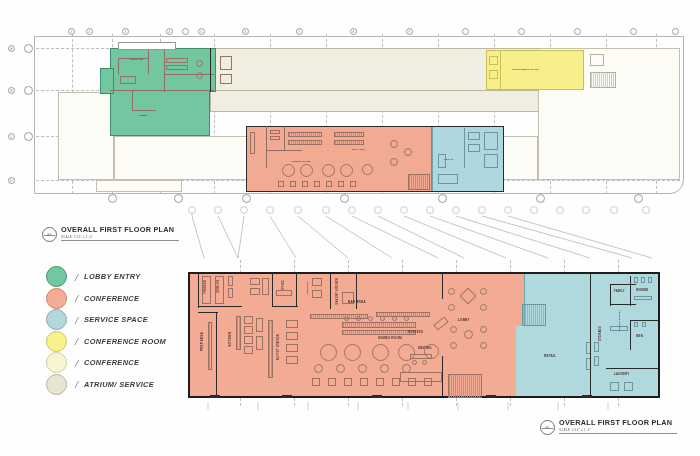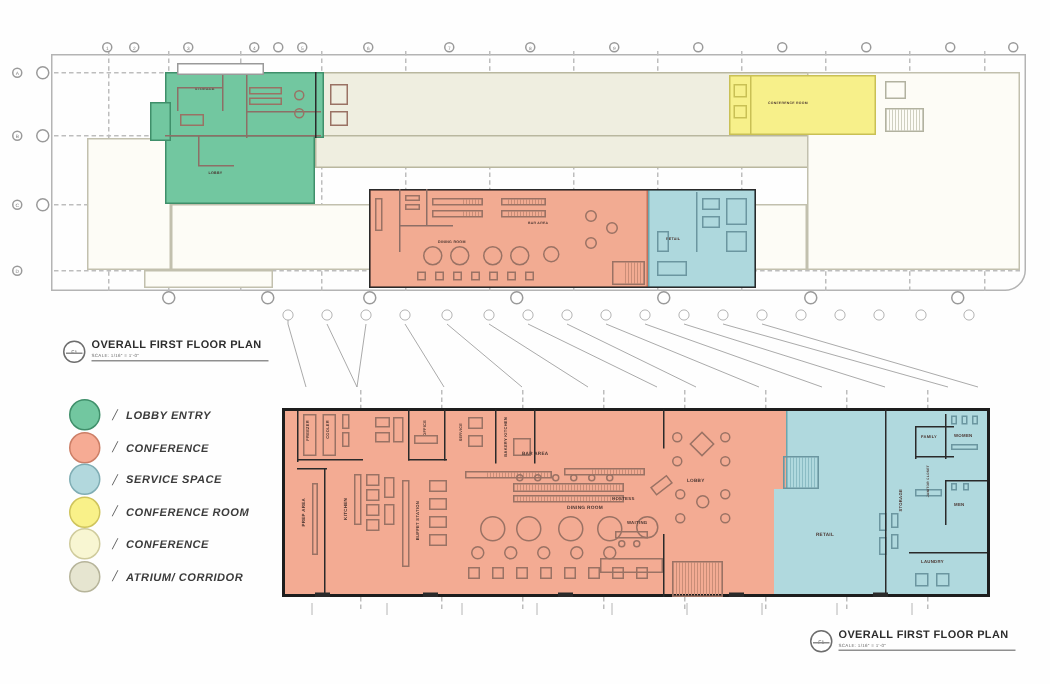--- a/index.html
+++ b/index.html
@@ -335,21 +335,21 @@
       <div class="leg-txt">CONFERENCE ROOM</div>
     </div>
     <div class="leg-row">
       <div class="sw" style="background:#f8f6d2;border:.8px solid #cfcb9c;"></div>
       <div class="leg-slash">/</div>
       <div class="leg-txt">CONFERENCE</div>
     </div>
     <div class="leg-row">
       <div class="sw" style="background:#e6e5d0;border:.8px solid #b6b49a;"></div>
       <div class="leg-slash">/</div>
-      <div class="leg-txt">ATRIUM/ CORRIDOR</div>
+      <div class="leg-txt">ATRIUM/ SERVICE</div>
     </div>
   </div>
 
   <div id="lower-plan">
 
     <div class="dash-v" style="left:54px;top:-8px;height:146px;"></div>
     <div class="dash-v" style="left:108px;top:-8px;height:146px;"></div>
     <div class="dash-v" style="left:162px;top:-8px;height:146px;"></div>
     <div class="dash-v" style="left:216px;top:-8px;height:146px;"></div>
     <div class="dash-v" style="left:270px;top:-8px;height:146px;"></div>

